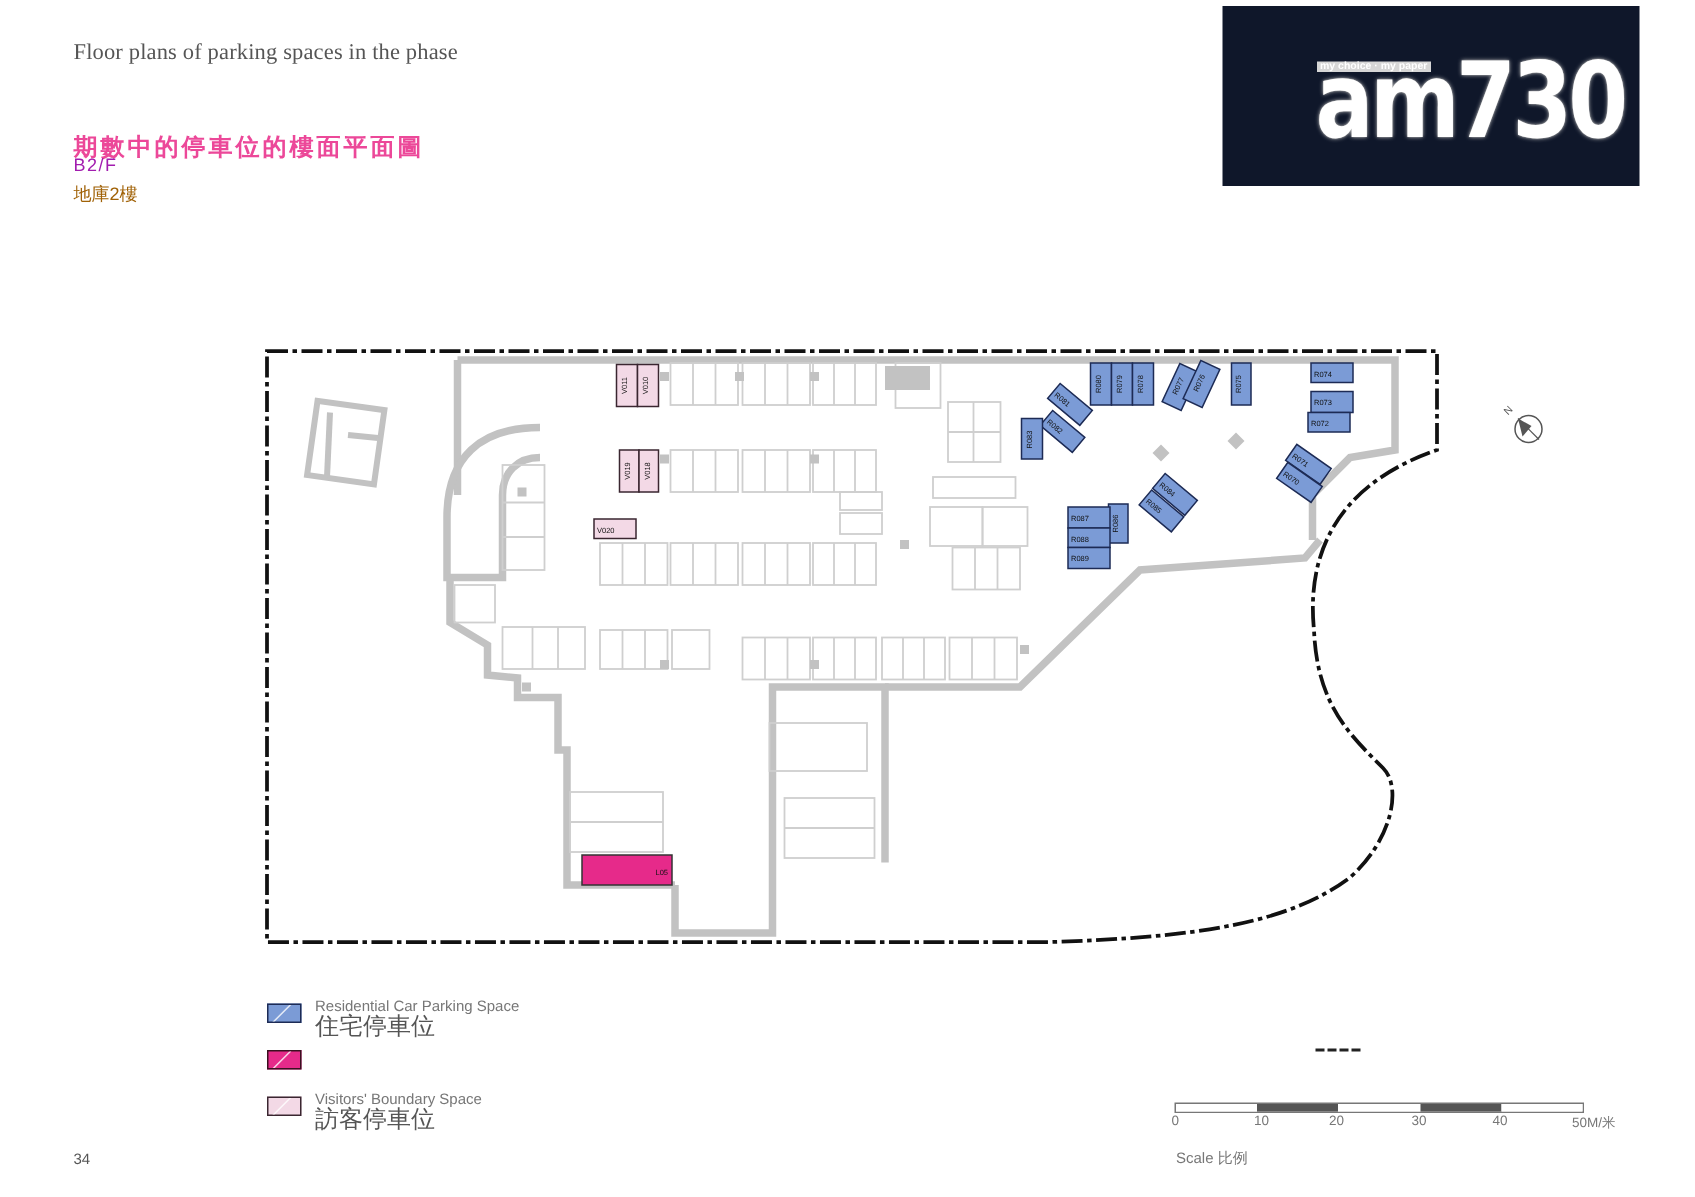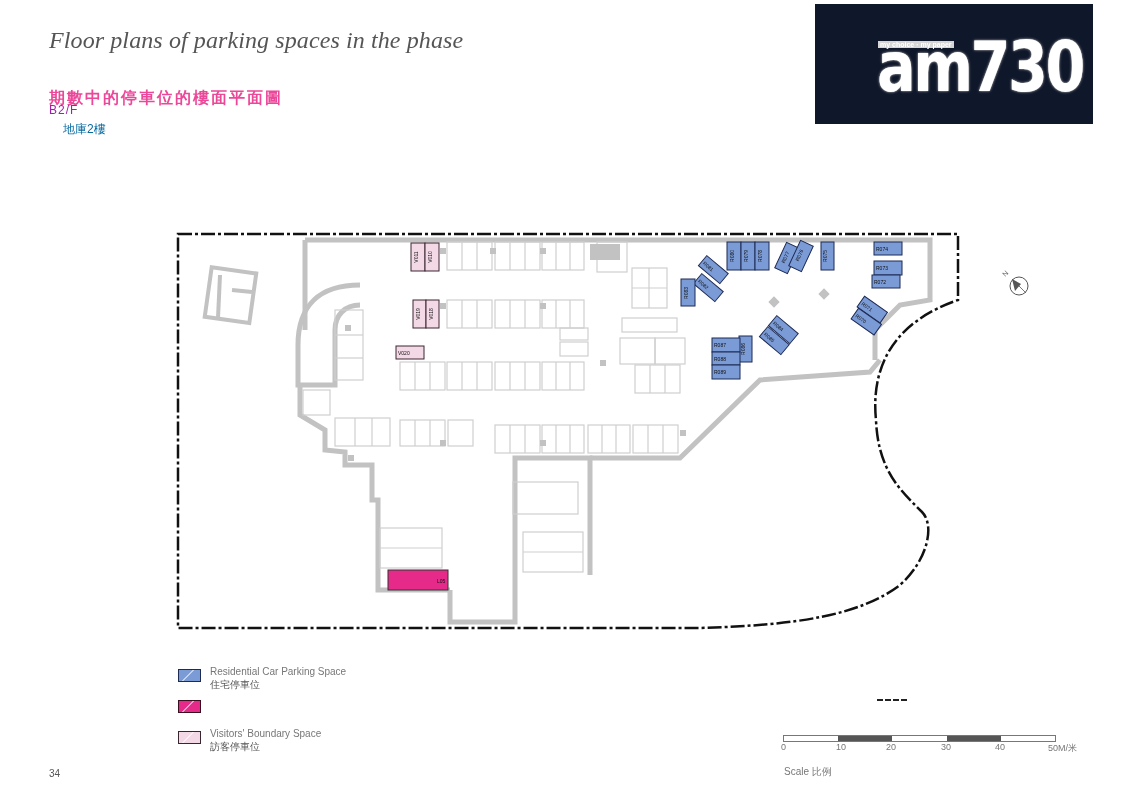--- a/index.html
+++ b/index.html
@@ -1,29 +1,29 @@
 <!DOCTYPE html>
 <html><head>
 <meta charset="utf-8">
 <style>
   html, body { margin:0; padding:0; }
   body { width:1130px; height:798px; background:#fff; position:relative; overflow:hidden; font-family:"Liberation Sans", sans-serif; color:#555; }
-  .title-en { position:absolute; left:49px; top:27px; font-family:"Liberation Serif", serif; font-size:24px; color:#555; letter-spacing:0.1px;font-style:italic; }
+  .title-en { position:absolute; left:49px; top:27px; font-family:"Liberation Serif", serif; font-size:15px; color:#555; letter-spacing:0.1px; }
   .title-zh { position:absolute; left:49px; top:52px; font-size:16px; font-weight:bold; color:#ec4899; letter-spacing:2px;margin-top:36px; }
   .floor-en { position:absolute; left:49px; top:103px; font-size:12px; color:#a21caf; letter-spacing:1px; }
-  .floor-zh { position:absolute; left:63px; top:121px; font-size:12px; color:#0369a1;text-align:center; }
+  .floor-zh { position:absolute; left:49px; top:121px; font-size:12px; color:#a16207;text-align:center; }
   .logo-box { position:absolute; left:815px; top:4px; width:278px; height:120px; background:#0f172a; }
   .logo-tag { position:absolute; left:63px; top:37px; font-size:7px; color:#fff; background:#d6d6d6; padding:0 2px; font-weight:bold; }
   .logo-main { position:absolute; left:62px; top:22px; font-size:70px; font-weight:bold; color:#fff; letter-spacing:-3px; text-shadow:0 0 3px #bbb, 0 0 1px #999; font-family:"DejaVu Sans", sans-serif; transform:scaleX(0.82); transform-origin:left top; }
   svg.plan { position:absolute; left:0; top:0; }
   .legend-item { position:absolute; left:178px; display:flex; align-items:flex-start; }
   .swatch { width:21px; height:11px; border:1px solid #333; margin-top:3px; margin-right:9px; position:relative; overflow:hidden; }
   .swatch::after { content:""; position:absolute; left:8px; top:-3px; width:1px; height:18px; background:rgba(255,255,255,0.8); transform:rotate(45deg); }
   .legend-text .en { font-size:10px; color:#777; line-height:12px; }
-  .legend-text .zh { font-size:10px; color:#555; line-height:13px; }
+  .legend-text .zh { font-size:16px; color:#555; line-height:13px; }
   .boundary-legend { position:absolute; left:877px; top:692px; display:flex; }
   .boundary-line { width:30px; height:0; border-top:2px dashed #222; margin-top:7px; margin-right:6px; }
   .scale-label { position:absolute; left:784px; top:765px; font-size:10px; color:#777; }
   .scale-bar { position:absolute; left:783px; top:735px; width:271px; height:5px; border:1px solid #777; display:flex; }
   .scale-bar div { flex:1; height:100%; }
   .scale-ticks { position:absolute; top:742px; font-size:9px; color:#777; }
   .page-num { position:absolute; left:49px; top:768px; font-size:10px; color:#555; }
 </style>
 </head>
 <body>

